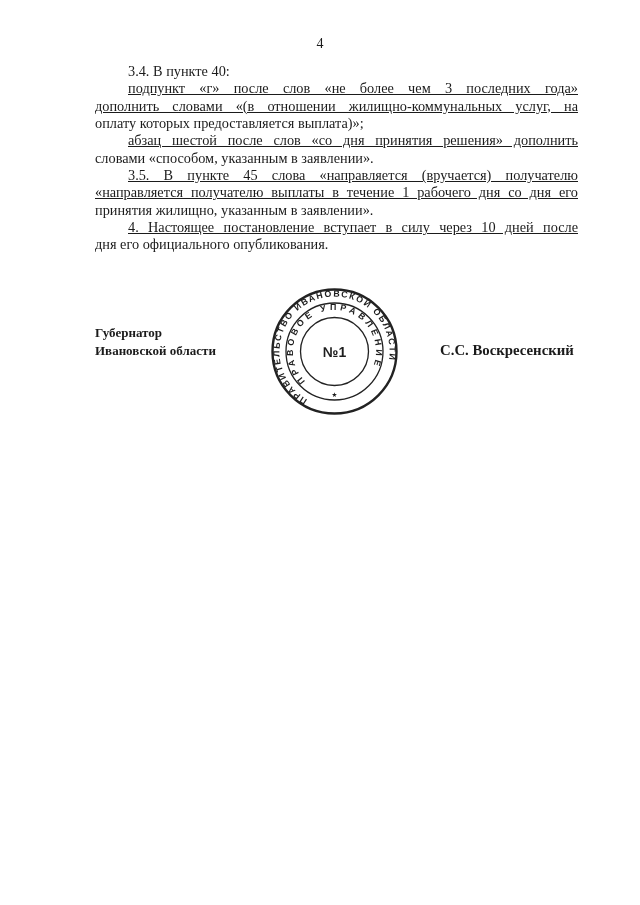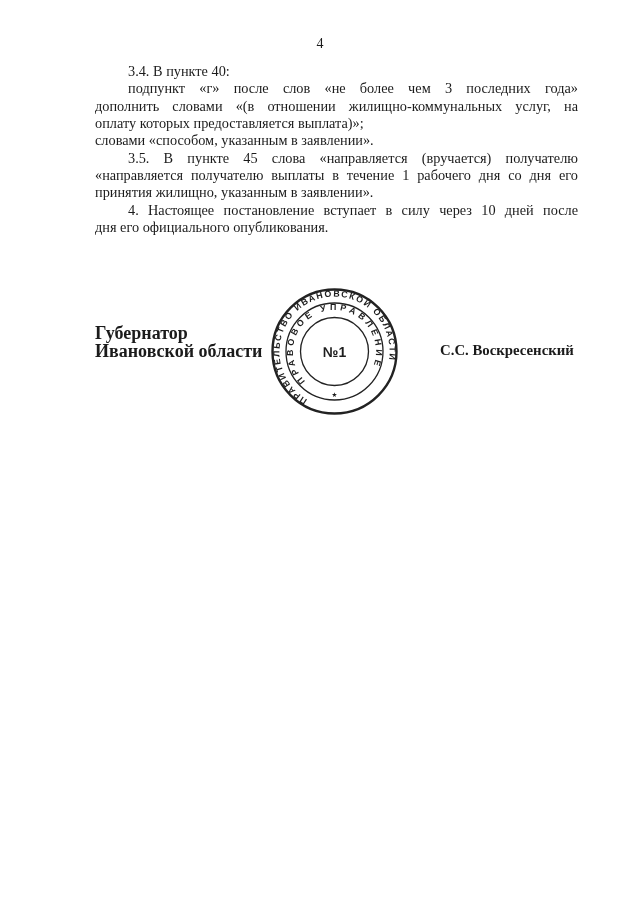--- a/index.html
+++ b/index.html
@@ -19,26 +19,26 @@
     font-size: 14px;
   }
   .doc-body {
     position: absolute;
     left: 95px; top: 63px;
     width: 483px;
     font-size: 14.3px;
     line-height: 17.35px;
   }
   .bline { text-align: left; white-space: normal; }
-  .bline.just { text-align: justify; text-align-last: justify; }
+  .bline.just { text-align: justify; text-align-last: justify; text-decoration: underline; }
   .bline.first { text-indent: 33px; }
   .sig-title {
     position: absolute;
     left: 95px; top: 324px;
-    font-size: 18px;
+    font-size: 13px;
     font-weight: bold;
     line-height: 18px;
   }
   .sig-name {
     position: absolute;
     left: 440px; top: 342px;
     width: 138px;
     font-size: 14.8px;
     font-weight: bold;
     text-align: left;
@@ -66,20 +66,21 @@
 </head>
 <body>
 
 <div class="page-number">4</div>
 
 <div class="doc-body">
     <div class="bline first">3.4. В пункте 40:</div>
     <div class="bline just first">подпункт «г» после слов «не более чем 3 последних года»</div>
     <div class="bline just">дополнить словами «(в отношении жилищно-коммунальных услуг, на</div>
     <div class="bline">оплату которых предоставляется выплата)»;</div>
+    <div class="bline just first">абзац шестой после слов «со дня принятия решения» дополнить</div>
     <div class="bline">словами «способом, указанным в заявлении».</div>
     <div class="bline just first">3.5. В пункте 45 слова «направляется (вручается) получателю</div>
     <div class="bline just">«направляется получателю выплаты в течение 1 рабочего дня со дня его</div>
     <div class="bline">принятия жилищно, указанным в заявлении».</div>
     <div class="bline just first">4. Настоящее постановление вступает в силу через 10 дней после</div>
     <div class="bline">дня его официального опубликования.</div>
   </div>
 
 <div class="sig-title">
   <div>Губернатор</div>

